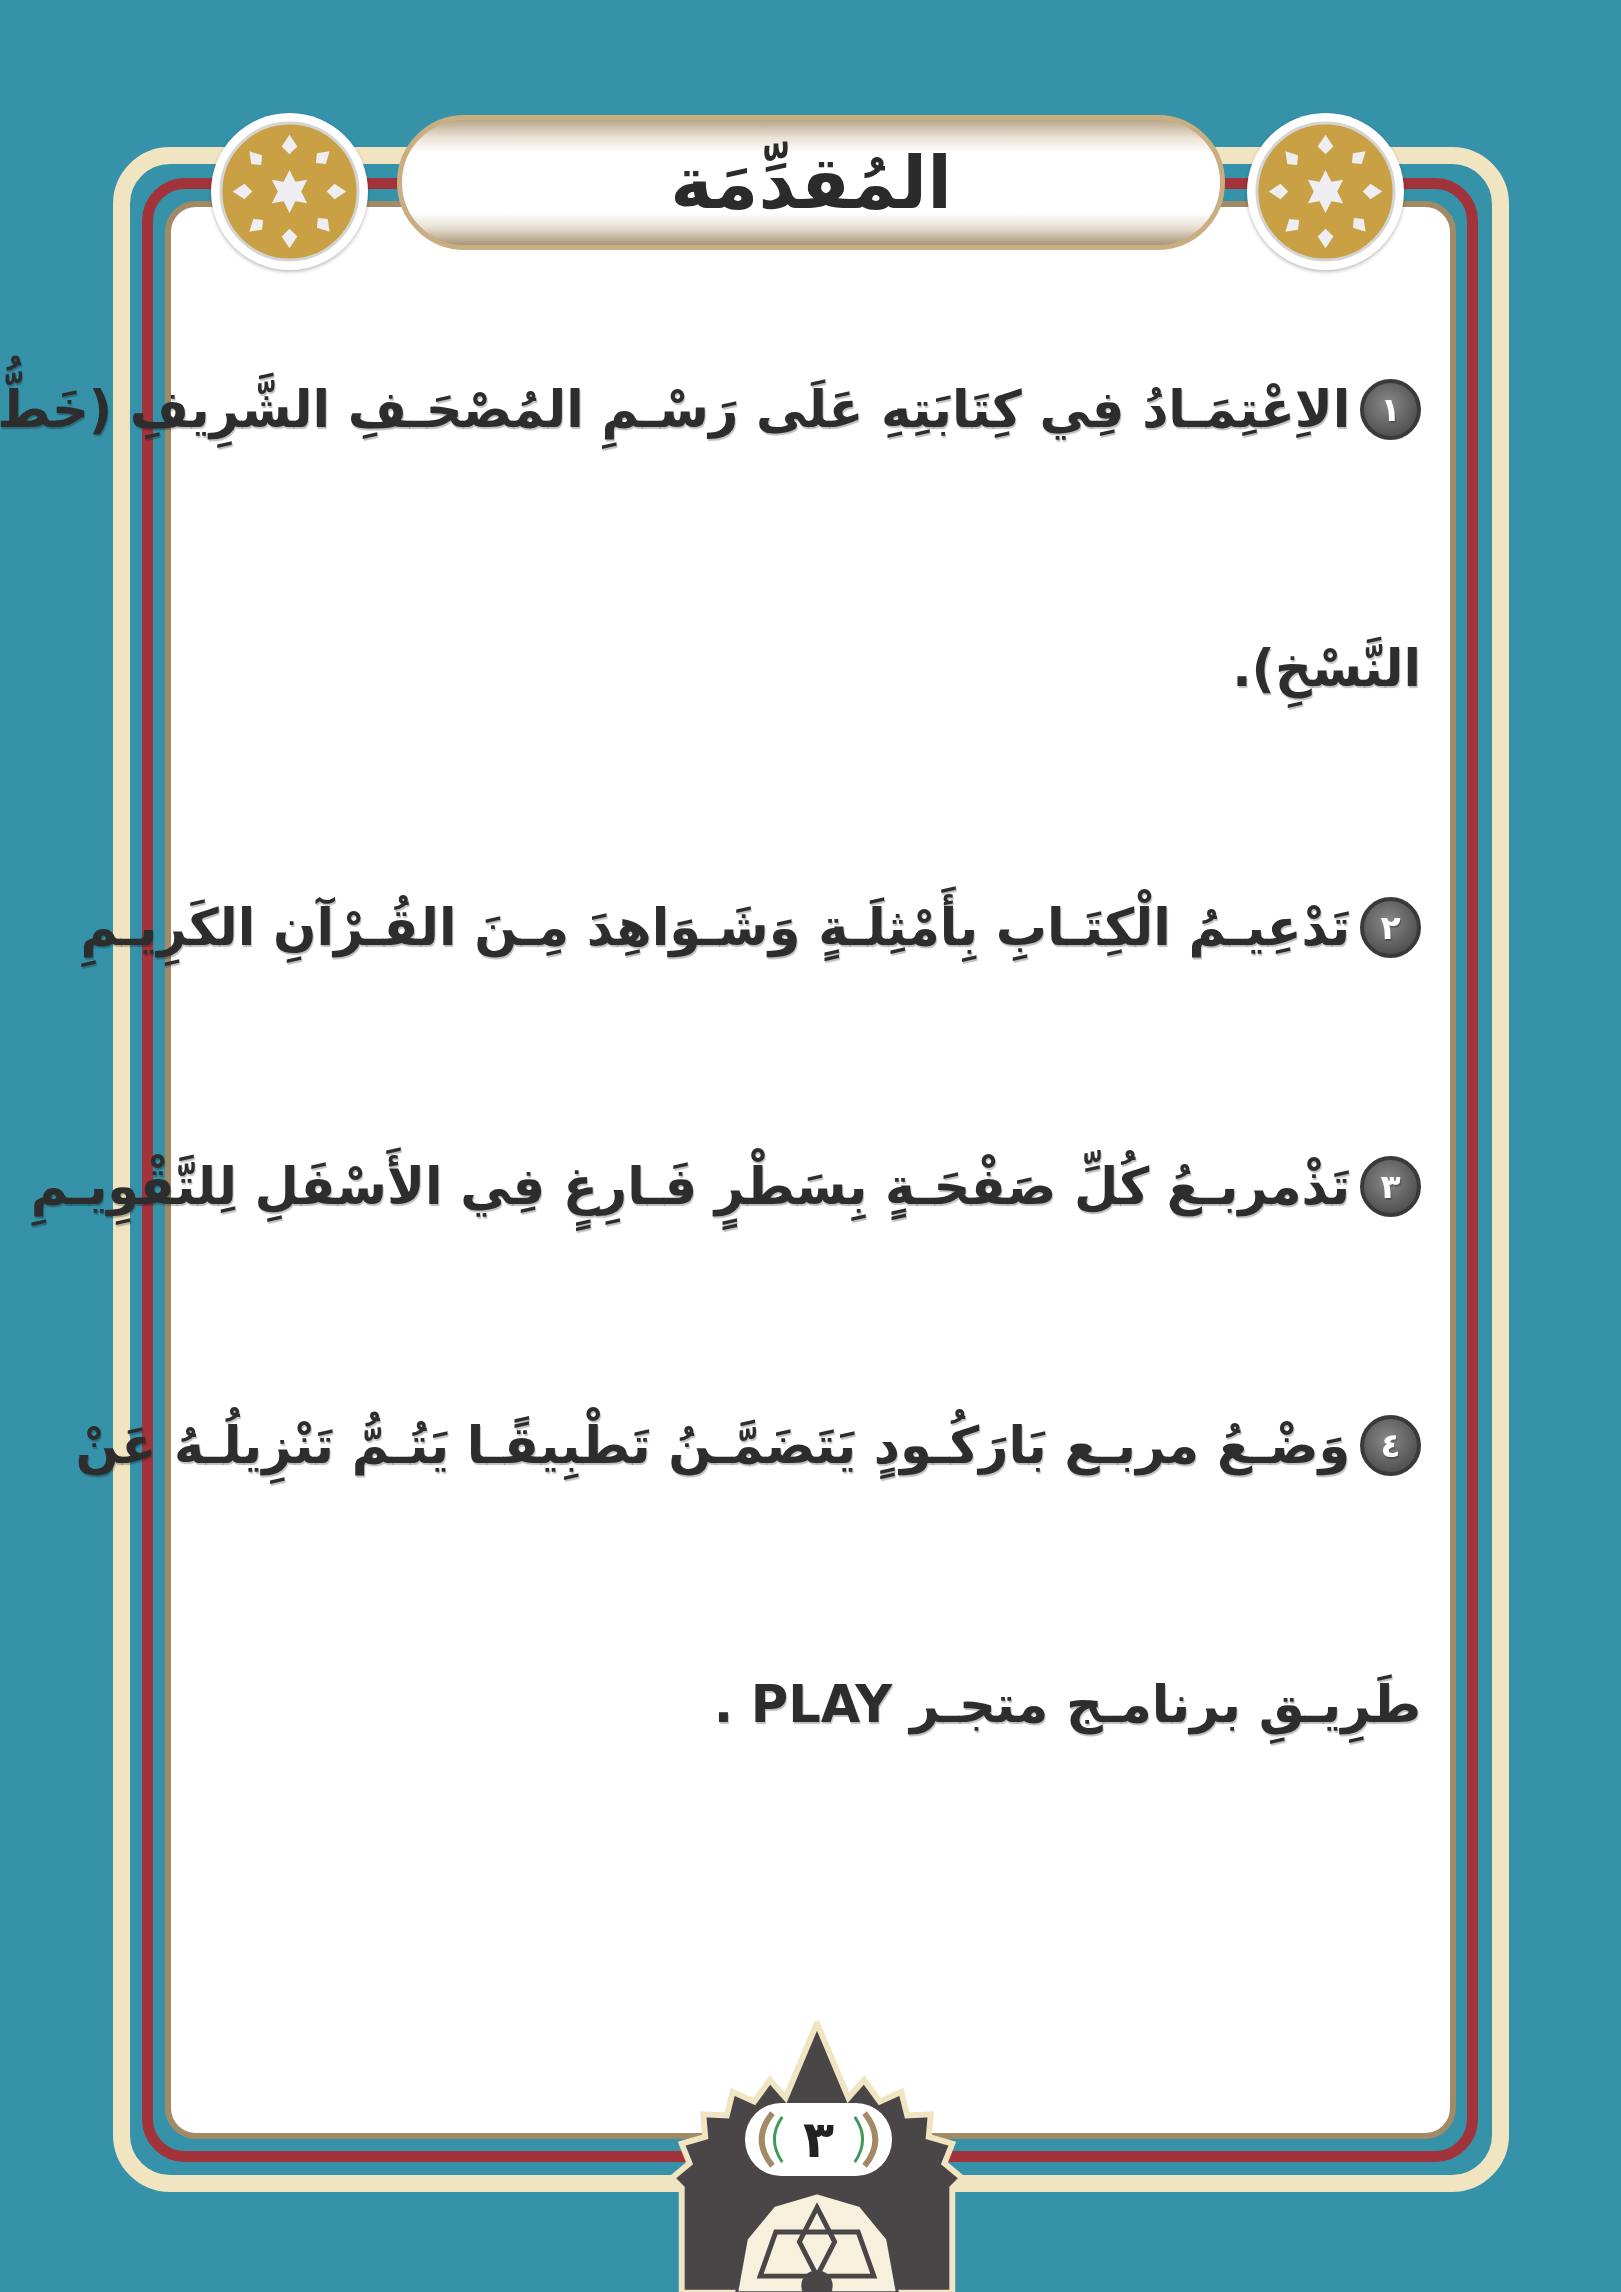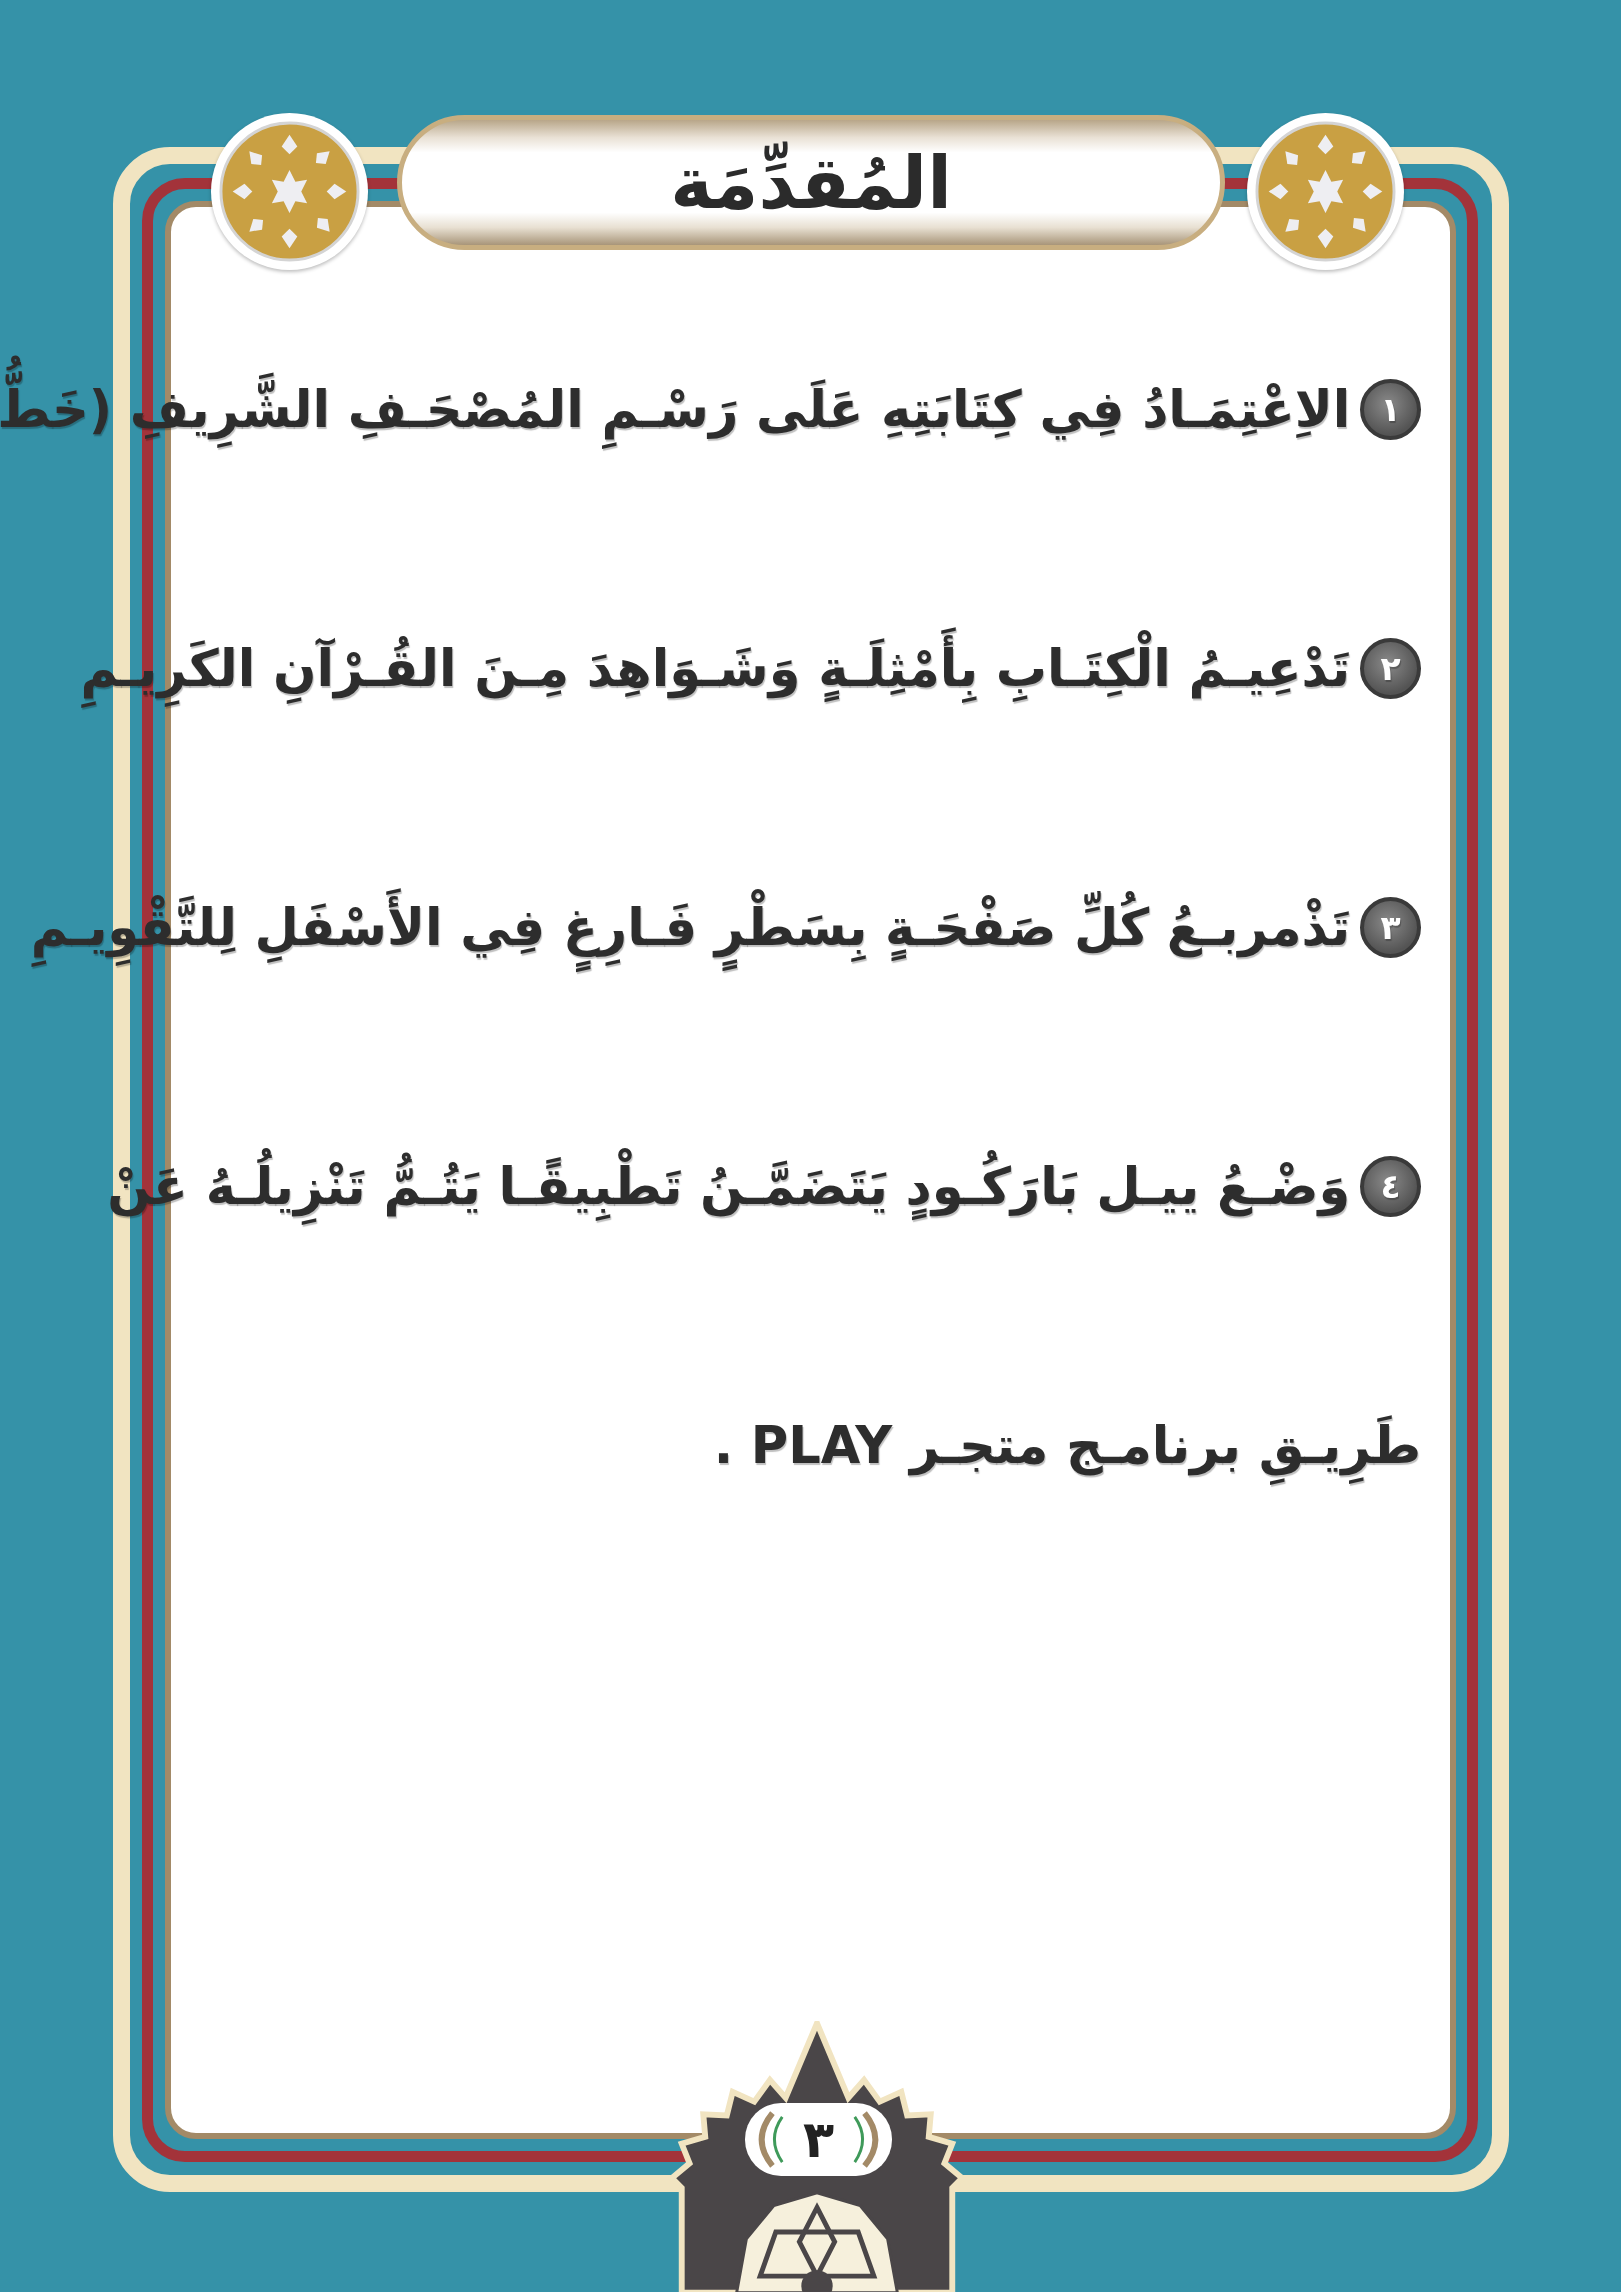--- a/index.html
+++ b/index.html
@@ -72,37 +72,38 @@
 <div class="title-pill">
   <span class="title-text">المُقدِّمَة</span>
 </div>
 
 <div class="content">
   <div>
     <div class="line item-first">
       <span class="badge">١</span>
       <span class="txt">الاِعْتِمَـادُ فِي كِتَابَتِهِ عَلَى رَسْـمِ المُصْحَـفِ الشَّرِيفِ (خَطُّ</span>
     </div>
+    <div class="line">النَّسْخِ).</div>
   </div>
   <div>
     <div class="line item-first">
       <span class="badge">٢</span>
       <span class="txt">تَدْعِيـمُ الْكِتَـابِ بِأَمْثِلَـةٍ وَشَـوَاهِدَ مِـنَ القُـرْآنِ الكَرِيـمِ</span>
     </div>
   </div>
   <div>
     <div class="line item-first">
       <span class="badge">٣</span>
       <span class="txt">تَذْمربـعُ كُلِّ صَفْحَـةٍ بِسَطْرٍ فَـارِغٍ فِي الأَسْفَلِ لِلتَّقْوِيـمِ</span>
     </div>
   </div>
   <div>
     <div class="line item-first">
       <span class="badge">٤</span>
-      <span class="txt">وَضْـعُ ييـل بَارَكُـودٍ يَتَضَمَّـنُ تَطْبِيقًـا يَتُـمُّ تَنْزِيلُـهُ عَنْ</span>
+      <span class="txt">وَضْـعُ مربـع بَارَكُـودٍ يَتَضَمَّـنُ تَطْبِيقًـا يَتُـمُّ تَنْزِيلُـهُ عَنْ</span>
     </div>
     <div class="line">طَرِيـقِ برنامـج متجـر PLAY .</div>
   </div>
 
 </div>
 
 <svg class="footer-badge" viewBox="0 0 304 277">
   <path d="M14,277 L14,170 L4,160 L22,145 L14,125 L38,118 L36,95 L60,96 L66,72 L88,82 L104,60 L120,78 L152,2 L184,78 L200,60 L216,82 L238,72 L244,96 L268,95 L266,118 L290,125 L282,145 L300,160 L290,170 L290,277 Z" fill="#4a4648" stroke="#f1e4c1" stroke-width="6"></path>
   <g>
     <polygon points="152,175 196,188 224,222 234,277 70,277 80,222 108,188" fill="#f6f0dc" stroke="#4a4648" stroke-width="3"></polygon>

